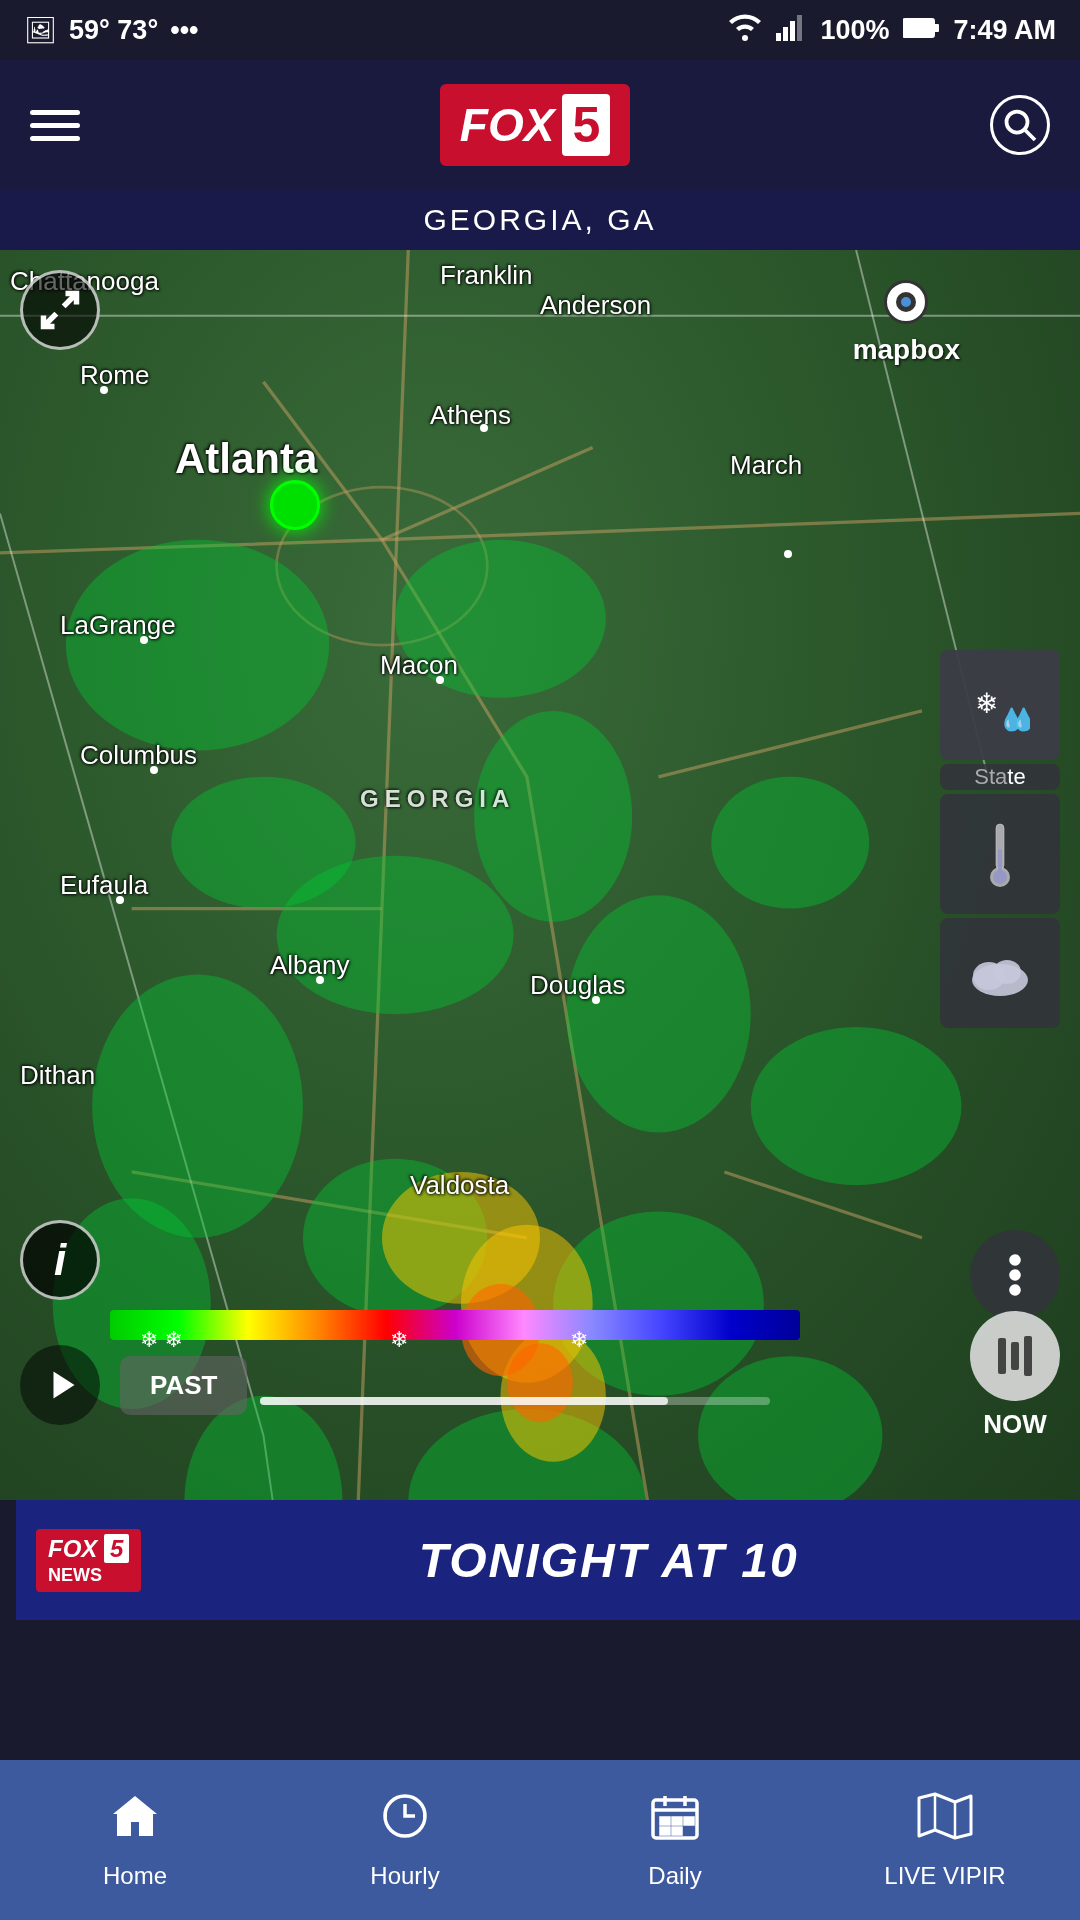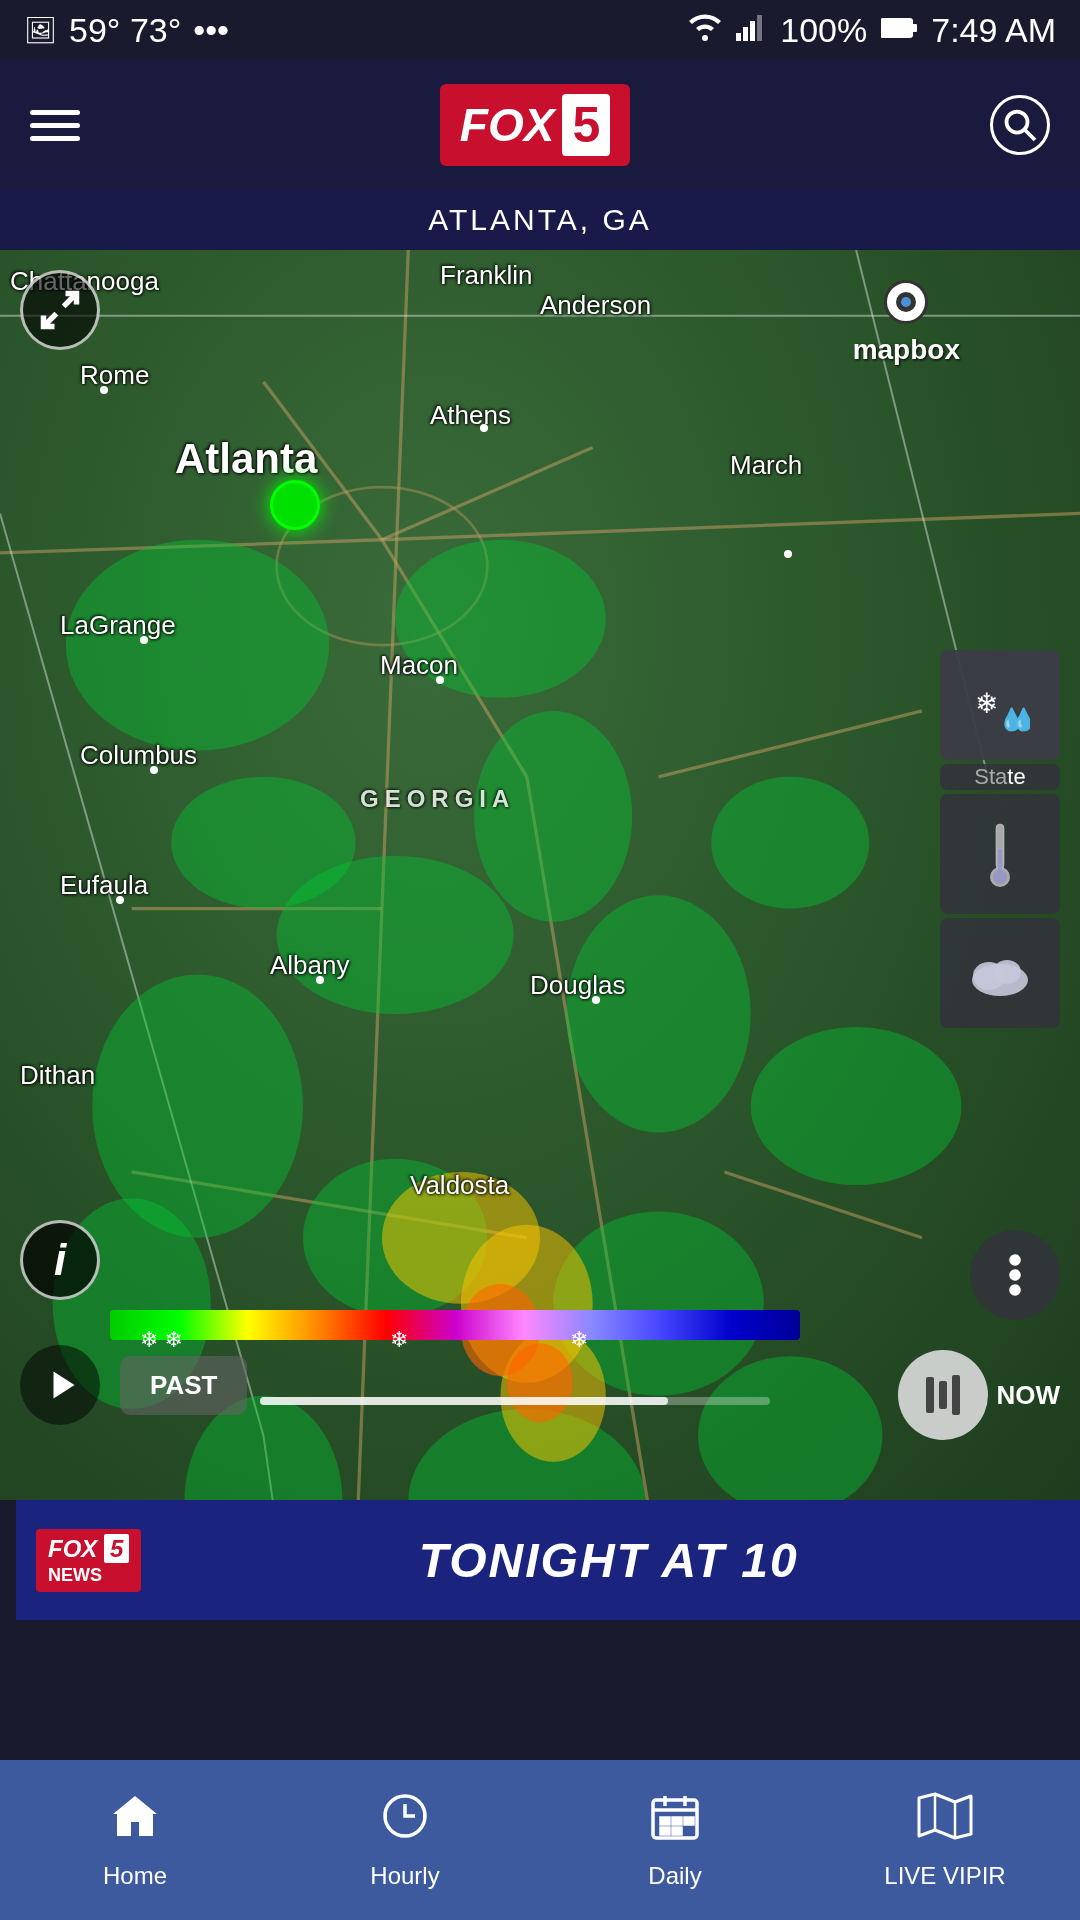--- a/index.html
+++ b/index.html
@@ -20,21 +20,21 @@
       height: 60px;
       background: #1a1a2e;
       display: flex;
       align-items: center;
       justify-content: space-between;
       padding: 0 24px;
       z-index: 100;
     }
     .status-left { display: flex; align-items: center; gap: 12px; }
     .status-right { display: flex; align-items: center; gap: 14px; }
-    .status-text { color: white; font-size: 34px; font-weight: 400; }
+    .status-text { color: white; font-size: 27px; font-weight: 700; }
     .status-icon { color: white; font-size: 26px; }
 
     
     #header {
       position: absolute;
       top: 60px; left: 0; right: 0;
       height: 130px;
       background: #1a1a3e;
       display: flex;
       align-items: center;
@@ -235,21 +235,21 @@
       width: 80%;
       height: 100%;
       background: rgba(255,255,255,0.8);
       border-radius: 4px;
     }
 
     
     #now-btn {
       position: absolute;
       bottom: 60px; right: 20px;
-      display: flex; flex-direction: row; align-items: center; gap: 8px;
+      display: flex; flex-direction: column; align-items: center; gap: 8px;
     }
     .now-circle {
       width: 90px; height: 90px;
       background: rgba(220,220,220,0.9);
       border-radius: 50%;
       display: flex; align-items: center; justify-content: center;
       cursor: pointer;
     }
     .now-bars { display: flex; gap: 5px; align-items: center; height: 40px; }
     .now-bar { width: 8px; background: #444; border-radius: 2px; }
@@ -400,21 +400,21 @@
   </div>
   <div class="search-icon-btn">
     <svg viewBox="0 0 24 24">
       <circle cx="10" cy="10" r="7" stroke="white" stroke-width="2.5" fill="none"></circle>
       <line x1="15.5" y1="15.5" x2="22" y2="22" stroke="white" stroke-width="2.5"></line>
     </svg>
   </div>
 </div>
 
 <div id="location-bar">
-  <span class="location-text">ATLANTA, GA</span>
+  <span class="location-text">GEORGIA, GA</span>
 </div>
 
 <div id="map-area">
   <div class="map-bg"></div>
 
   <svg class="radar-overlay" viewBox="0 0 820 1250" preserveAspectRatio="xMidYMid slice">
 
     <g stroke="rgba(200,160,100,0.5)" stroke-width="2.5" fill="none">
 
       <path d="M310 0 L290 500 L270 1000 L260 1250"></path>

